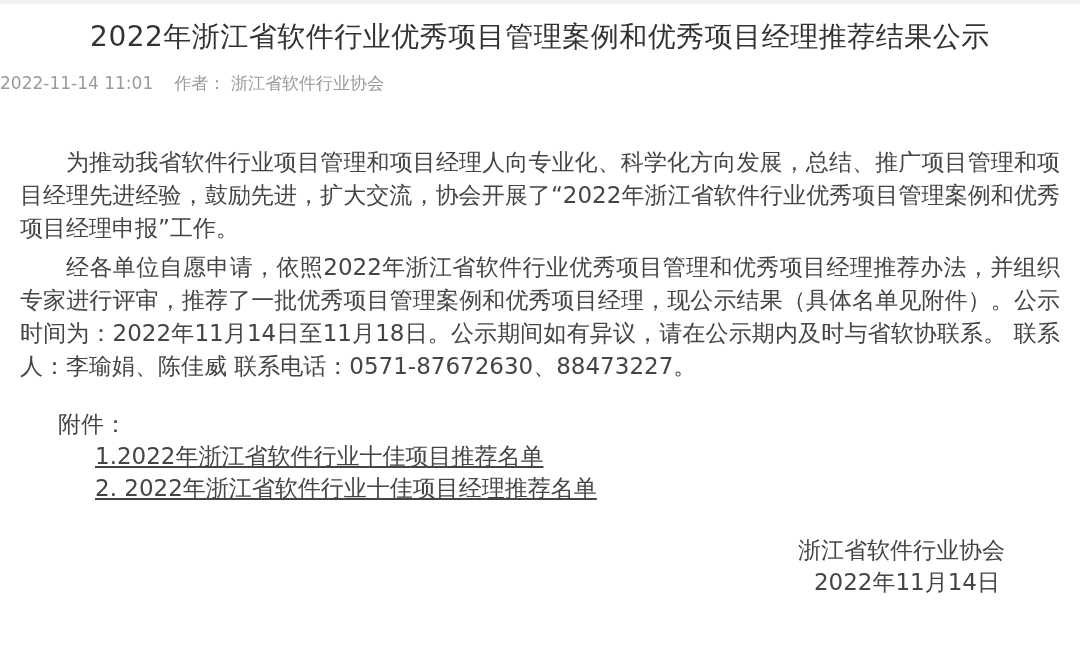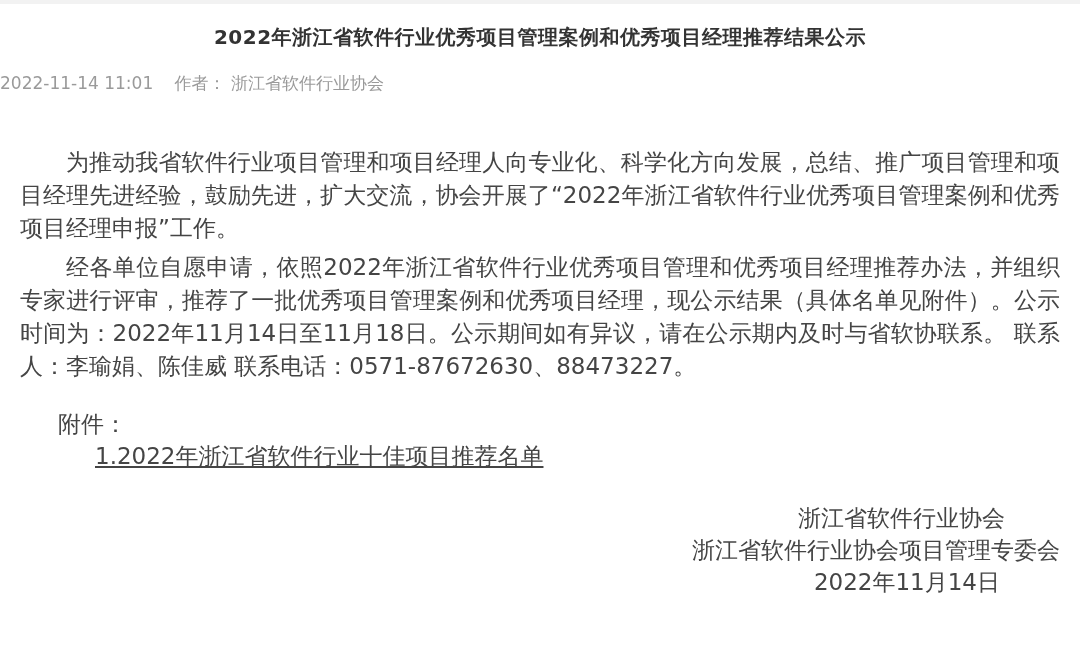--- a/index.html
+++ b/index.html
@@ -8,23 +8,23 @@
     height: 653px;
     background: #ffffff;
     overflow: hidden;
     font-family: "DejaVu Sans", "Liberation Sans", sans-serif;
   }
   .page { width: 1080px; height: 653px; position: relative; }
   .top-strip { height: 4px; background: #f2f2f2; }
   .title {
     margin: 14px 40px 0;
     text-align: center;
-    font-size: 20px;
+    font-size: 28px;
     line-height: 38px;
-    font-weight: 700;
+    font-weight: 400;
     color: #333333;
     letter-spacing: 0.5px;
   }
   .meta {
     margin-top: 16px;
     text-align: left;
     font-size: 17px;
     color: #9a9a9a;
   }
   .meta .author-label { margin-left: 16px; }
@@ -62,21 +62,21 @@
     <span>浙江省软件行业协会</span>
   </div>
 
   <div class="content">
     <p>为推动我省软件行业项目管理和项目经理人向专业化、科学化方向发展，总结、推广项目管理和项目经理先进经验，鼓励先进，扩大交流，协会开展了“2022年浙江省软件行业优秀项目管理案例和优秀项目经理申报”工作。</p>
     <p>经各单位自愿申请，依照2022年浙江省软件行业优秀项目管理和优秀项目经理推荐办法，并组织专家进行评审，推荐了一批优秀项目管理案例和优秀项目经理，现公示结果（具体名单见附件）。公示时间为：2022年11月14日至11月18日。公示期间如有异议，请在公示期内及时与省软协联系。 联系人：李瑜娟、陈佳威 联系电话：0571-87672630、88473227。</p>
 
     <div class="attachments">
       <div class="att-label">附件：</div>
       <div class="att-item">1.2022年浙江省软件行业十佳项目推荐名单</div>
+      <div class="att-item">2. 2022年浙江省软件行业十佳项目经理推荐名单</div>
     </div>
 
     <div class="signature">
       <div class="sig-line sig-1">浙江省软件行业协会</div>
-      <div class="sig-line sig-2">浙江省软件行业协会项目管理专委会</div>
       <div class="sig-line sig-3">2022年11月14日</div>
     </div>
   </div>
 </div>
 
 </body></html>

